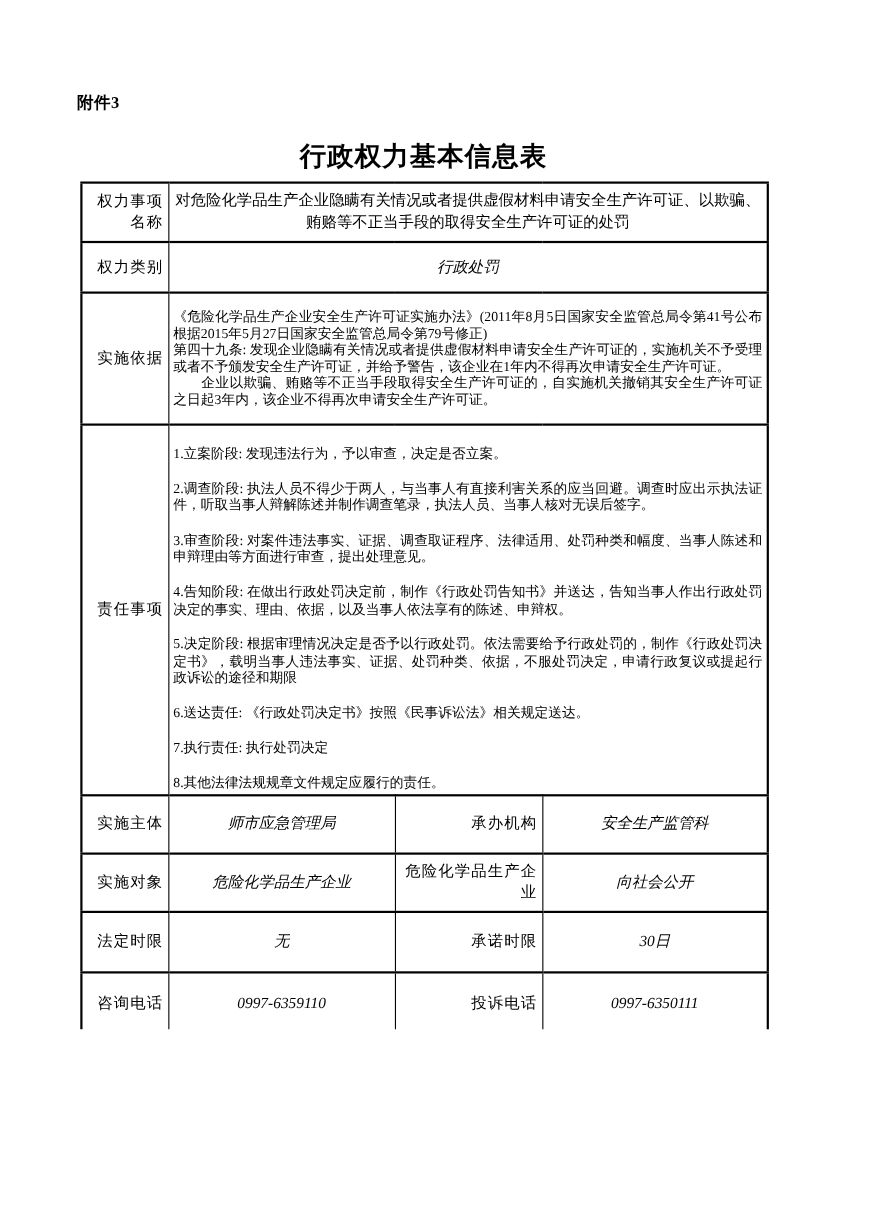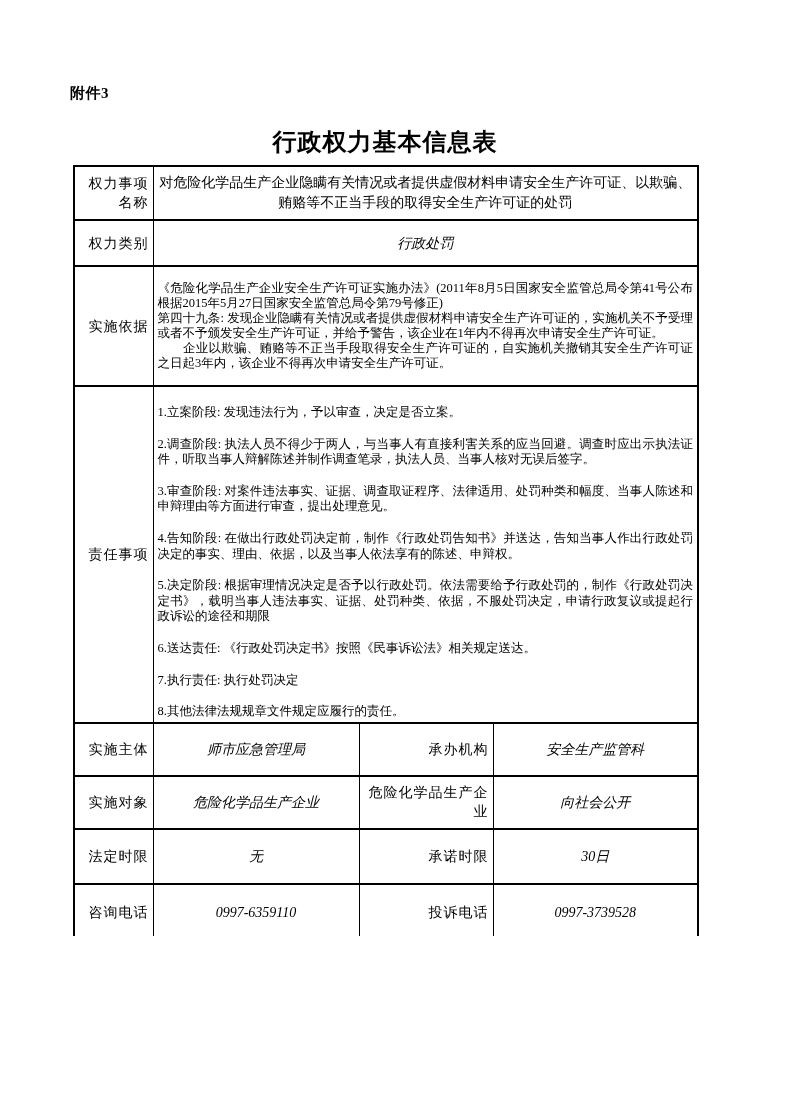--- a/index.html
+++ b/index.html
@@ -146,21 +146,21 @@
       <tr style="height:55px">
         <td class="label-cell">法定时限</td>
         <td class="center-cell">无</td>
         <td class="label-cell">承诺时限</td>
         <td class="center-cell">30日</td>
       </tr>
       <tr style="height:57px">
         <td class="label-cell">咨询电话</td>
         <td class="center-cell">0997-6359110</td>
         <td class="label-cell">投诉电话</td>
-        <td class="center-cell">0997-3739528</td>
+        <td class="center-cell">0997-6350111</td>
       </tr>
       <tr style="height:51px">
         <td class="label-cell">备注</td>
         <td class="center-cell" colspan="3"></td>
       </tr>
     </tbody>
   </table>
 
 </div>
 

